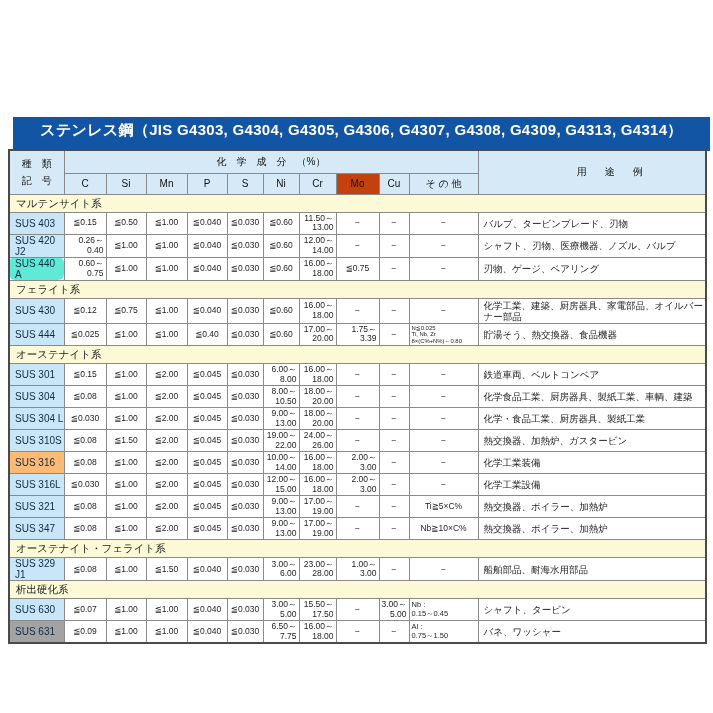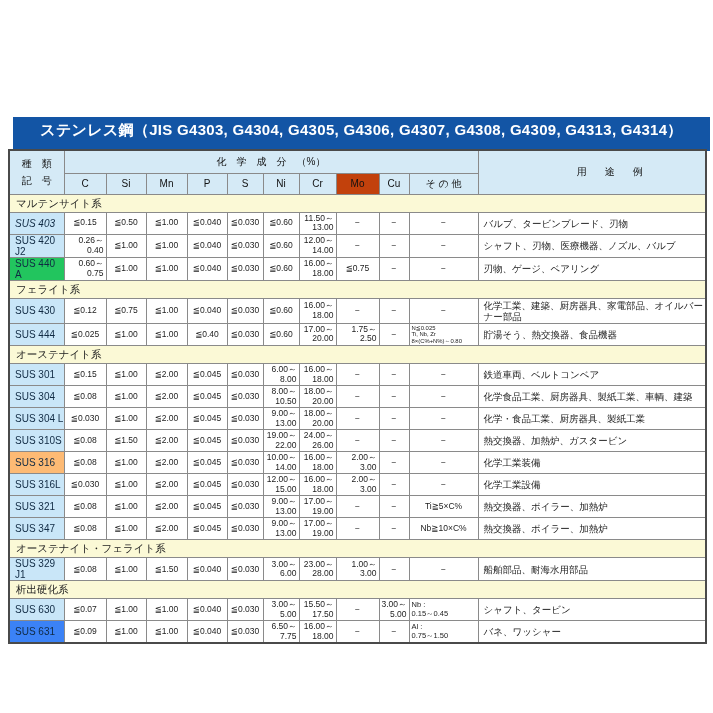--- a/index.html
+++ b/index.html
@@ -88,21 +88,21 @@
       <th style="background: #c2410c;">Mo</th>
       <th style="background: rgb(213, 234, 246);">Cu</th>
       <th style="background: rgb(213, 234, 246);">そ の 他</th>
     </tr>
   </thead>
   <tbody>
       <tr class="section-row">
         <td colspan="12" style="background: rgb(251, 249, 214);">マルテンサイト系</td>
       </tr>
       <tr class="data-row">
-        <td class="code" style="background: rgb(201, 230, 248); font-style: italic;">SUS 403</td>
+        <td class="code" style="background: rgb(201, 230, 248);">SUS 403</td>
         <td class="val">≦0.15</td>
         <td class="val">≦0.50</td>
         <td class="val">≦1.00</td>
         <td class="val">≦0.040</td>
         <td class="val">≦0.030</td>
         <td class="val">≦0.60</td>
         <td class="val range">11.50～
 13.00</td>
         <td class="val">−</td>
         <td class="val">−</td>
@@ -119,21 +119,21 @@
         <td class="val">≦0.030</td>
         <td class="val">≦0.60</td>
         <td class="val range">12.00～
 14.00</td>
         <td class="val">−</td>
         <td class="val">−</td>
         <td class="val">−</td>
         <td class="usage">シャフト、刃物、医療機器、ノズル、バルブ</td>
       </tr>
       <tr class="data-row">
-        <td class="code" style="background: #22c55e;">SUS 440 A</td>
+        <td class="code" style="background: #5eead4; border-radius: 6px;">SUS 440 A</td>
         <td class="val range">0.60～
 0.75</td>
         <td class="val">≦1.00</td>
         <td class="val">≦1.00</td>
         <td class="val">≦0.040</td>
         <td class="val">≦0.030</td>
         <td class="val">≦0.60</td>
         <td class="val range">16.00～
 18.00</td>
         <td class="val">≦0.75</td>
@@ -163,21 +163,21 @@
         <td class="code" style="background: rgb(201, 230, 248);">SUS 444</td>
         <td class="val">≦0.025</td>
         <td class="val">≦1.00</td>
         <td class="val">≦1.00</td>
         <td class="val">≦0.40</td>
         <td class="val">≦0.030</td>
         <td class="val">≦0.60</td>
         <td class="val range">17.00～
 20.00</td>
         <td class="val range">1.75～
-2.50</td>
+3.39</td>
         <td class="val">−</td>
         <td class="val other-tiny">N≦0.025
 Ti, Nb, Zr
 8×(C%+N%)～0.80</td>
         <td class="usage">貯湯そう、熱交換器、食品機器</td>
       </tr>
       <tr class="section-row">
         <td colspan="12" style="background: rgb(251, 249, 214);">オーステナイト系</td>
       </tr>
       <tr class="data-row">
@@ -345,21 +345,21 @@
         <td class="val range">15.50～
 17.50</td>
         <td class="val">−</td>
         <td class="val range">3.00～
 5.00</td>
         <td class="val other-multi">Nb :
 0.15～0.45</td>
         <td class="usage">シャフト、タービン</td>
       </tr>
       <tr class="data-row">
-        <td class="code" style="background: #3b82f6;">SUS 631</td>
+        <td class="code" style="background: #a3a3a3;">SUS 631</td>
         <td class="val">≦0.09</td>
         <td class="val">≦1.00</td>
         <td class="val">≦1.00</td>
         <td class="val">≦0.040</td>
         <td class="val">≦0.030</td>
         <td class="val range">6.50～
 7.75</td>
         <td class="val range">16.00～
 18.00</td>
         <td class="val">−</td>

